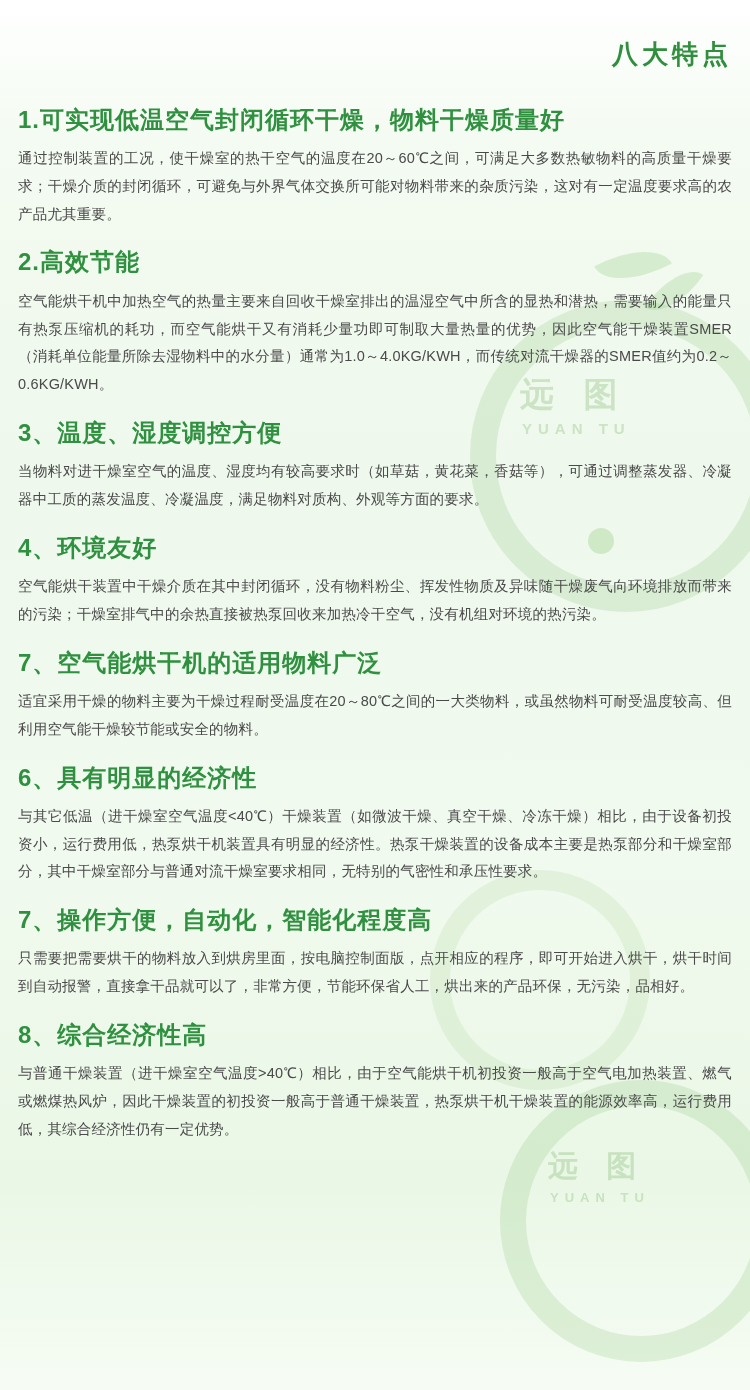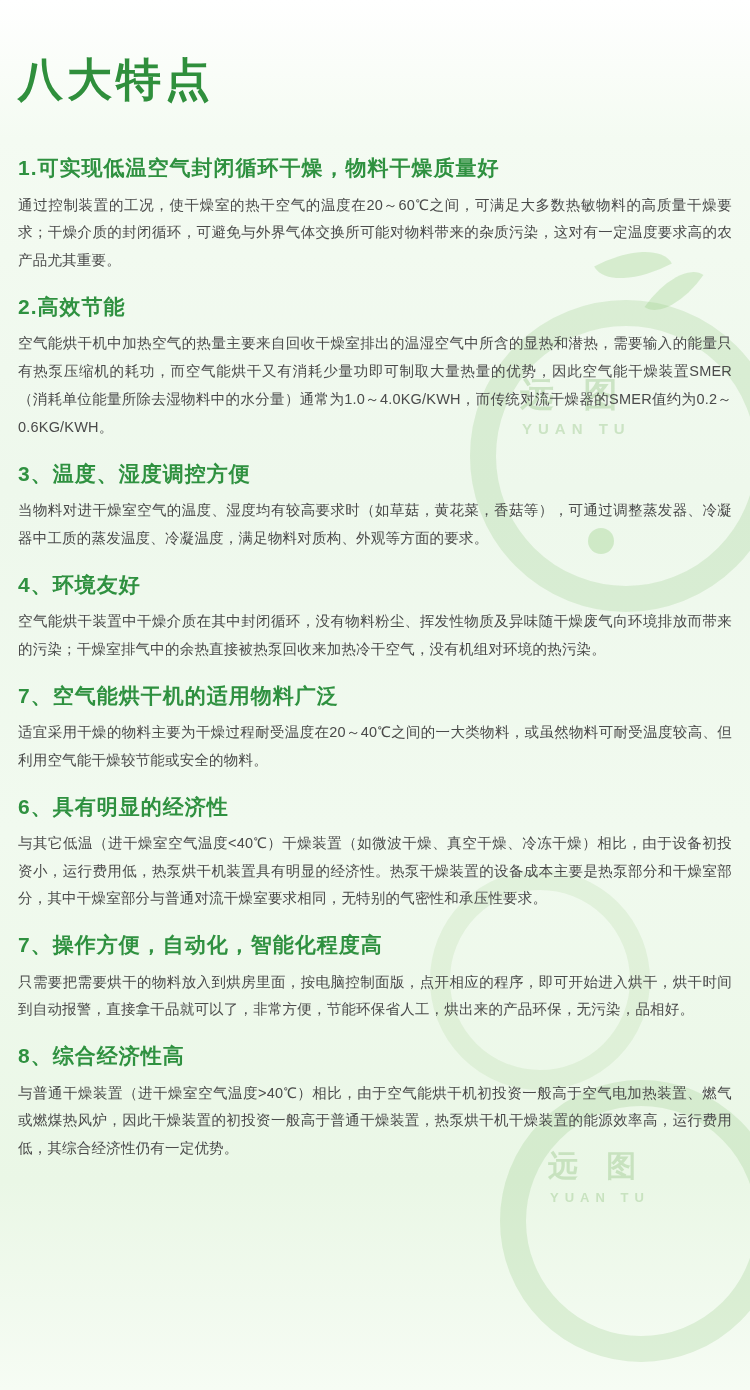--- a/index.html
+++ b/index.html
@@ -78,36 +78,36 @@
     left: 588px; top: 528px;
   }
 
   .content {
     position: relative;
     z-index: 2;
     padding: 0 18px;
   }
 
   .page-title {
-    text-align: left;
-    font-size: 45px;
+    text-align: right;
+    font-size: 26px;
     letter-spacing: 4px;
     color: #2f8f3c;
     font-weight: bold;
     padding: 20px 0 14px 0;
     font-family: "Liberation Sans", sans-serif;
   }
 
   .section {
     margin: 0 0 18px 0;
   }
   .section-heading {
     color: #2f9140;
     font-weight: bold;
-    font-size: 21px;
+    font-size: 24px;
     letter-spacing: 1px;
     margin: 1px 0 10px 0;
     line-height: 1.3;
   }
   .section-body {
     color: #4a4a4a;
     font-size: 14.5px;
     line-height: 1.92;
     text-align: justify;
     margin: 0;
@@ -149,21 +149,21 @@
       <p class="section-body">当物料对进干燥室空气的温度、湿度均有较高要求时（如草菇，黄花菜，香菇等），可通过调整蒸发器、冷凝器中工质的蒸发温度、冷凝温度，满足物料对质构、外观等方面的要求。</p>
     </div>
 
     <div class="section">
       <div class="section-heading">4、环境友好</div>
       <p class="section-body">空气能烘干装置中干燥介质在其中封闭循环，没有物料粉尘、挥发性物质及异味随干燥废气向环境排放而带来的污染；干燥室排气中的余热直接被热泵回收来加热冷干空气，没有机组对环境的热污染。</p>
     </div>
 
     <div class="section">
       <div class="section-heading">7、空气能烘干机的适用物料广泛</div>
-      <p class="section-body">适宜采用干燥的物料主要为干燥过程耐受温度在20～40℃之间的一大类物料，或虽然物料可耐受温度较高、但利用空气能干燥较节能或安全的物料。</p>
+      <p class="section-body">适宜采用干燥的物料主要为干燥过程耐受温度在20～80℃之间的一大类物料，或虽然物料可耐受温度较高、但利用空气能干燥较节能或安全的物料。</p>
     </div>
 
     <div class="section">
       <div class="section-heading">6、具有明显的经济性</div>
       <p class="section-body">与其它低温（进干燥室空气温度&lt;40℃）干燥装置（如微波干燥、真空干燥、冷冻干燥）相比，由于设备初投资小，运行费用低，热泵烘干机装置具有明显的经济性。热泵干燥装置的设备成本主要是热泵部分和干燥室部分，其中干燥室部分与普通对流干燥室要求相同，无特别的气密性和承压性要求。</p>
     </div>
 
     <div class="section">
       <div class="section-heading">7、操作方便，自动化，智能化程度高</div>
       <p class="section-body">只需要把需要烘干的物料放入到烘房里面，按电脑控制面版，点开相应的程序，即可开始进入烘干，烘干时间到自动报警，直接拿干品就可以了，非常方便，节能环保省人工，烘出来的产品环保，无污染，品相好。</p>

